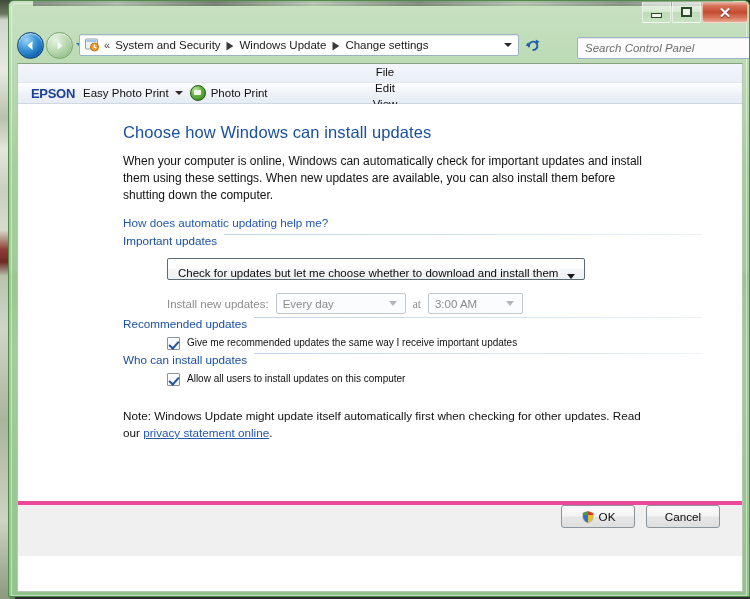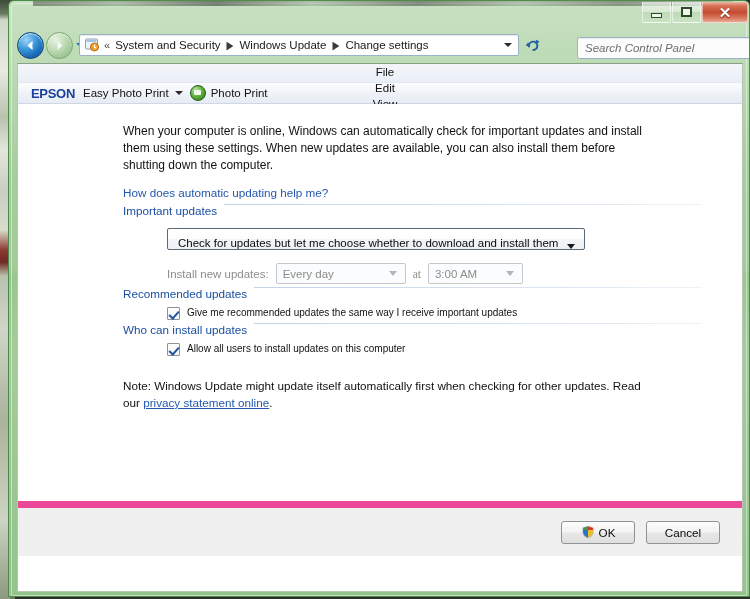--- a/index.html
+++ b/index.html
@@ -494,23 +494,23 @@
   }
 
   
   #footer {
     position: absolute;
     left: 0; bottom: 0;
     width: 100%;
     height: 55px;
     box-sizing: border-box;
     background: #f0f0f0;
-    border-top: 7px solid #ec4899;
-    display: flex;
-    align-items: center;
+    border-top: 4px solid #ec4899;
+    display: flex;
+    align-items: flex-start;
     justify-content: flex-end;
     padding-right: 22px;
   }
   .btn {
     min-width: 74px;
     height: 23px;
     box-sizing: border-box;
     border: 1px solid #8d9499;
     border-radius: 3px;
     background: linear-gradient(180deg,#fcfcfc 0%, #f3f3f3 48%, #e6e6e6 52%, #dfdfdf 100%);
@@ -623,20 +623,21 @@
         <span class="epson-logo">EPSON</span>
         <span class="epp-label">Easy Photo Print</span>
         <span class="epp-caret"></span>
         <span class="pp-icon"></span>
         <span class="pp-label">Photo Print</span>
       </div>
 
       <div id="content">
         <div class="page-inner">
 
+          <h1 class="page-title">Choose how Windows can install updates</h1>
 
           <p class="intro">When your computer is online, Windows can automatically check for important updates and install them using these settings. When new updates are available, you can also install them before shutting down the computer.</p>
 
           <a class="link">How does automatic updating help me?</a>
 
           
           <div class="group">
             <span class="glabel">Important updates</span>
             <span class="grule"></span>
           </div>

